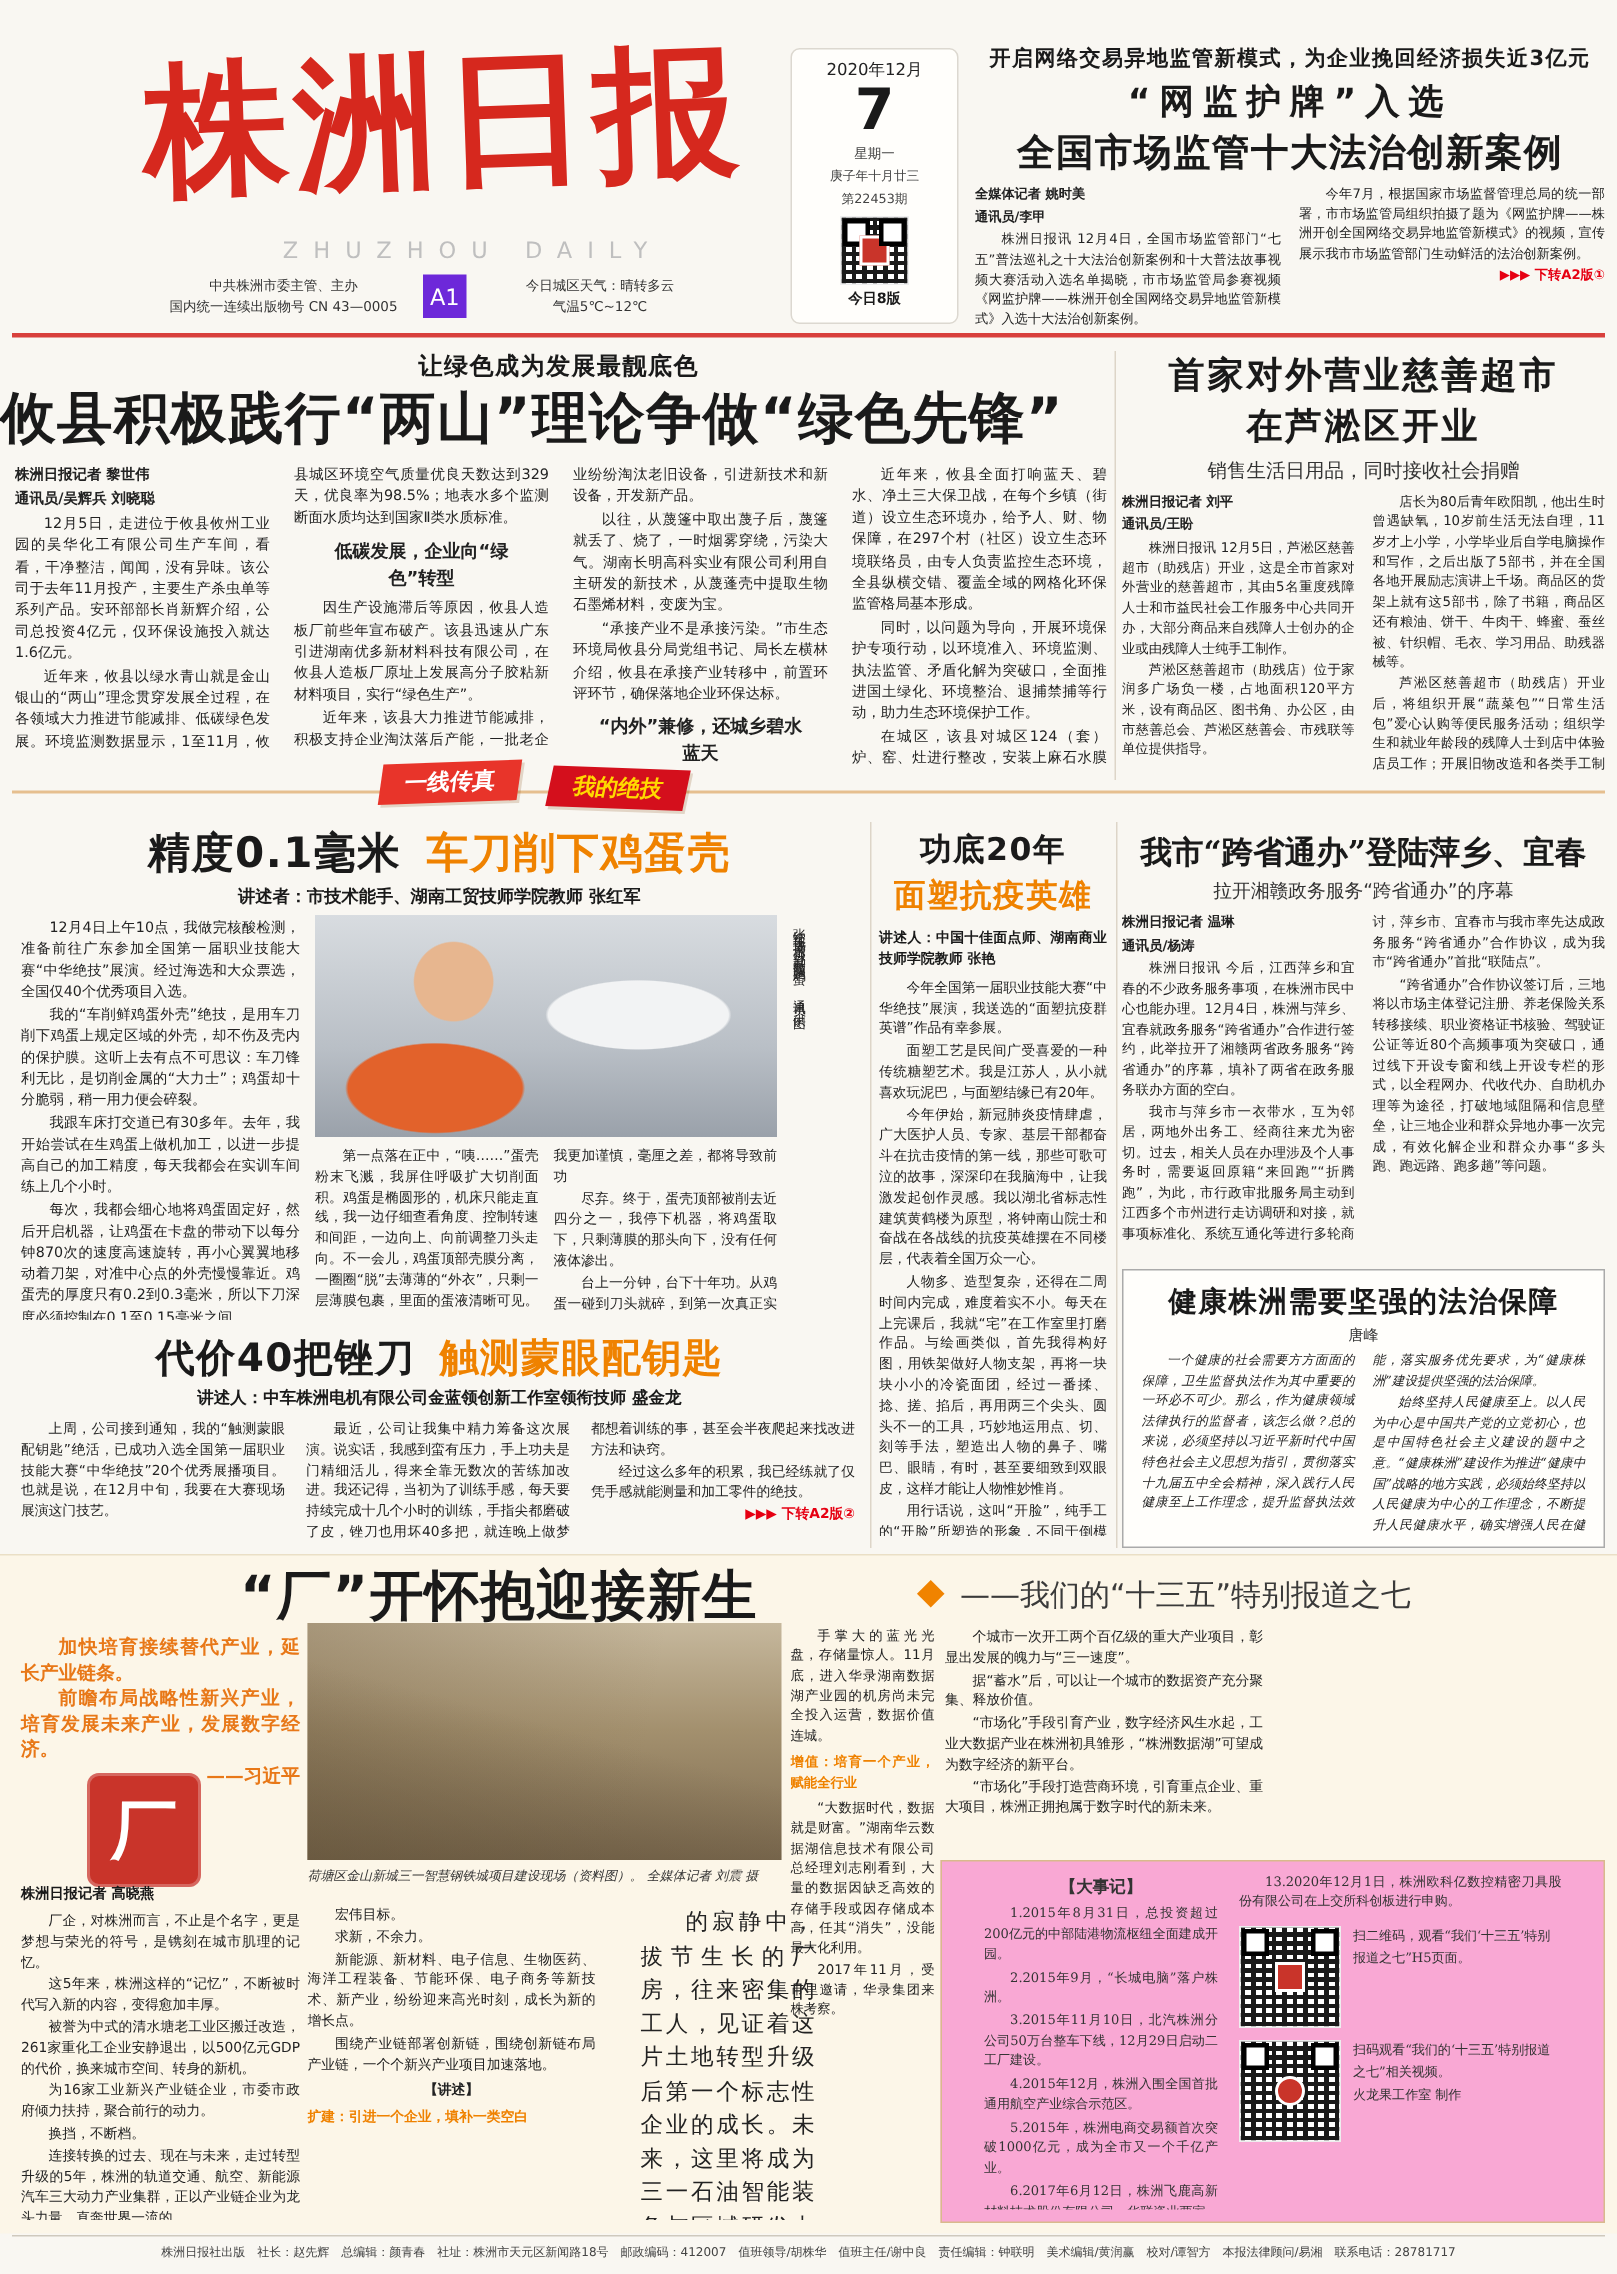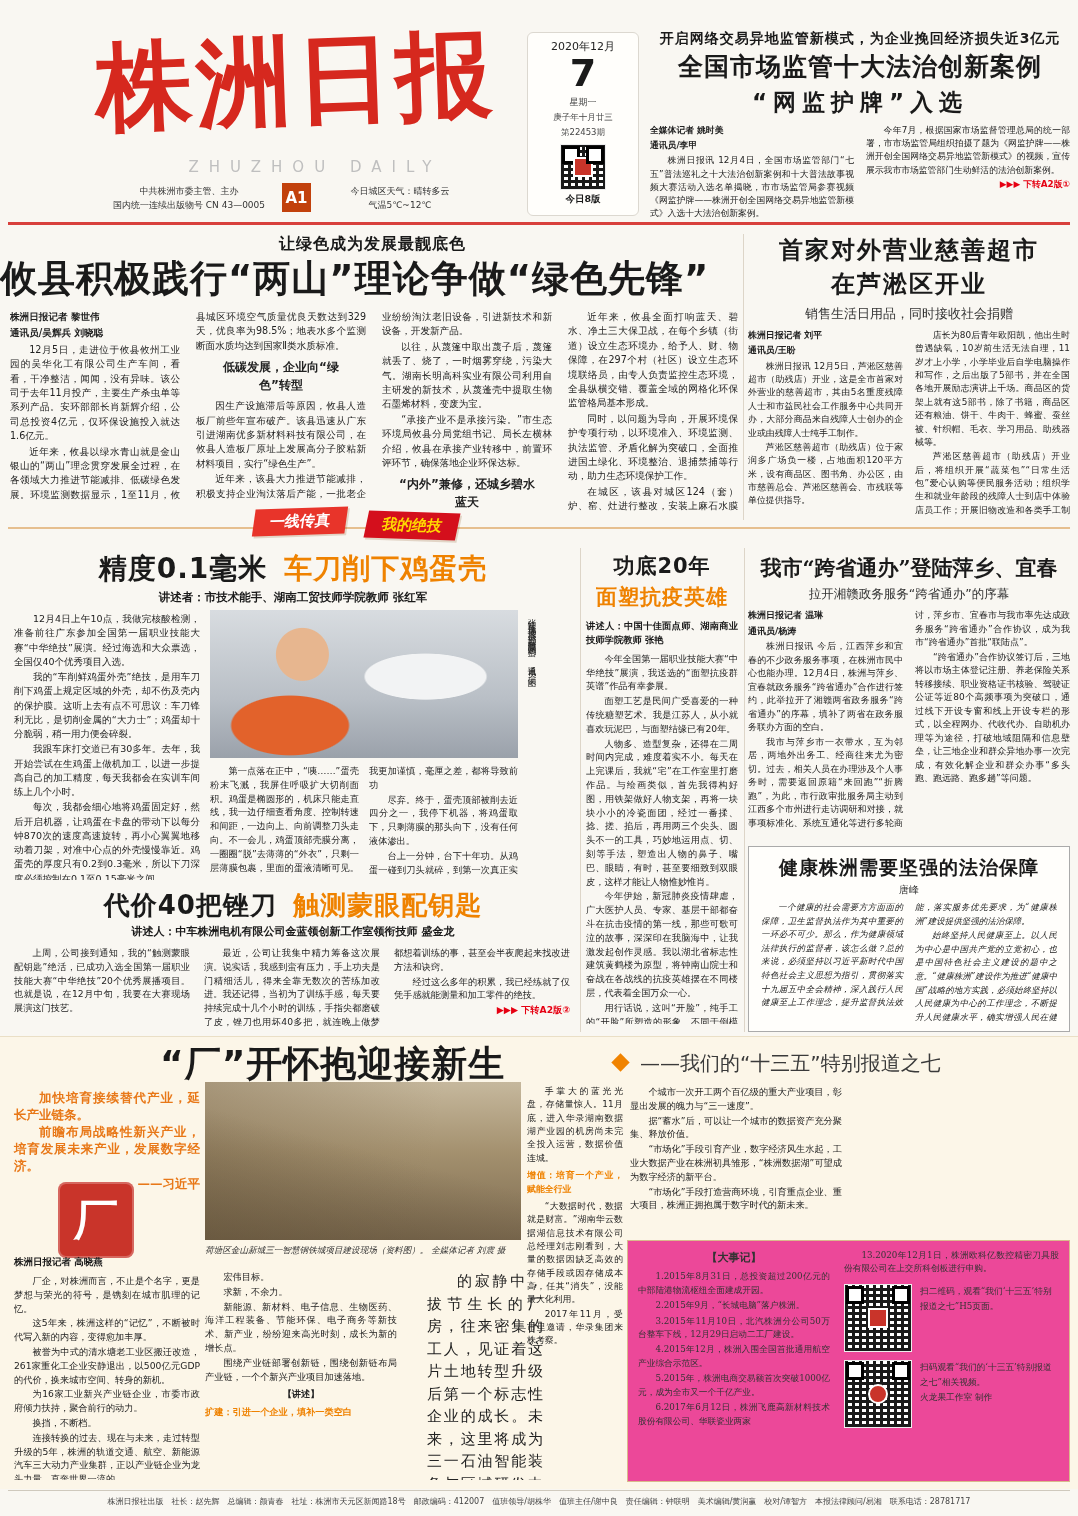--- a/index.html
+++ b/index.html
@@ -37,61 +37,61 @@
      radial-gradient(ellipse at 70% 45%, #f2f3f4 0 60px, transparent 62px),
      linear-gradient(180deg,#d8dce0 0%,#b9bfc6 60%,#9aa1aa 100%);}
   .photo2{background:
      linear-gradient(15deg, rgba(90,75,52,.55), transparent 55%),
      linear-gradient(100deg, rgba(130,110,80,.45), transparent 70%),
      linear-gradient(180deg,#c6b89d 0%,#a3906e 45%,#7c6a50 100%);}
   .vtext{writing-mode:vertical-rl;font-size:8.5px;letter-spacing:2px;color:#222;line-height:1.35;}
   .orange{color:#ef8200;}
   .hl-sans{font-weight:900;letter-spacing:1px;}
   .diamond{width:13px;height:13px;background:#f08300;transform:rotate(45deg);}
-  .evbox{border:1px solid #d9b98c;background:#ec4899;display:flex;box-sizing:border-box;padding:8px 10px;gap:14px;}
+  .evbox{border:1px solid #d9b98c;background:#f9a8d4;display:flex;box-sizing:border-box;padding:8px 28px;gap:14px;}
   .evcol{font-family:"DejaVu Serif","Liberation Serif",serif;font-size:8.7px;line-height:1.55;
          text-align:justify;color:#333;overflow:hidden;}
   .evcol p{margin:0 0 2px 0;text-indent:2em;}
   .evtitle{font-weight:bold;text-align:center;text-indent:0 !important;font-size:11px;margin-bottom:4px !important;}
   .qrrow{display:flex;gap:8px;margin-top:8px;align-items:flex-start;}
   .qrcap{font-family:"DejaVu Serif","Liberation Serif",serif;font-size:8.7px;line-height:1.7;color:#333;}
 </style>
 </head>
 <body>
 
 <div class="page">
 
   <div class="abs serif" style="left:96px;top:18px;width:440px;font-size:96px;font-weight:bold;color:#d6281e;letter-spacing:4px;transform:rotate(-2deg);line-height:1.3;">株洲日报</div>
   <div class="abs" style="left:150px;top:158px;width:330px;text-align:center;letter-spacing:10px;font-size:15px;color:#bfbfbf;">ZHUZHOU DAILY</div>
   <div class="abs" style="left:100px;top:184px;width:178px;font-size:9px;line-height:1.6;text-align:center;color:#333;">
     <div>中共株洲市委主管、主办</div>
     <div>国内统一连续出版物号 CN 43—0005</div>
   </div>
-  <div class="abs" style="left:282px;top:183px;width:29px;height:29px;background:#c2410c;color:#fff;font-size:15px;font-weight:bold;display:flex;align-items:center;justify-content:center;">A1</div>
+  <div class="abs" style="left:282px;top:183px;width:29px;height:29px;background:#6d28d9;color:#fff;font-size:15px;font-weight:normal;display:flex;align-items:center;justify-content:center;">A1</div>
   <div class="abs" style="left:325px;top:184px;width:150px;font-size:9px;line-height:1.6;text-align:center;color:#333;">
     <div>今日城区天气：晴转多云</div>
     <div>气温5℃~12℃</div>
   </div>
 
   <div class="abs" style="left:527px;top:32px;width:112px;height:184px;border:1px solid #dcd8d0;border-radius:6px;background:#fffefb;text-align:center;padding-top:6px;box-sizing:border-box;">
     <div style="font-size:11px;color:#222;">2020年12月</div>
     <div style="font-size:38px;font-weight:bold;line-height:1.05;">7</div>
     <div style="font-size:9px;color:#444;margin-top:2px;">星期一</div>
     <div style="font-size:8.5px;color:#444;margin-top:3px;">庚子年十月廿三</div>
     <div style="font-size:8.5px;color:#444;margin-top:3px;">第22453期</div>
     <div class="qr" style="width:44px;height:44px;margin:5px auto 3px auto;">
         <div class="qrc"></div>
       </div>
     <div style="font-size:9.5px;font-weight:bold;">今日8版</div>
   </div>
 
   <div class="abs" style="left:650px;top:30px;width:420px;height:190px;">
     <div class="hl-sans" style="font-size:14px;font-weight:bold;text-align:center;">开启网络交易异地监管新模式，为企业挽回经济损失近3亿元</div>
+    <div class="hl-sans" style="font-size:23px;text-align:center;margin-top:4px;letter-spacing:6px;">“网监护牌”入选</div>
     <div class="hl-sans" style="font-size:25px;text-align:center;margin-top:2px;">全国市场监管十大法治创新案例</div>
-    <div class="hl-sans" style="font-size:23px;text-align:center;margin-top:4px;letter-spacing:6px;">“网监护牌”入选</div>
     <div class="jbody cols2" style="margin-top:6px;height:98px;font-size:8.8px;">
         <p class="byline">全媒体记者 姚时美</p>
         <p class="byline">通讯员/李甲</p>
         <p>株洲日报讯 12月4日，全国市场监管部门“七五”普法巡礼之十大法治创新案例和十大普法故事视频大赛活动入选名单揭晓，市市场监管局参赛视频《网监护牌——株洲开创全国网络交易异地监管新模式》入选十大法治创新案例。</p>
         <p>今年7月，根据国家市场监督管理总局的统一部署，市市场监管局组织拍摄了题为《网监护牌——株洲开创全国网络交易异地监管新模式》的视频，宣传展示我市市场监管部门生动鲜活的法治创新案例。</p>
         <p class="jump">▶▶▶ 下转A2版①</p>
       </div>
   </div>
 
   <div class="abs" style="left:8px;top:222px;width:1062px;height:2.5px;background:#d8403c;"></div>
@@ -155,22 +155,22 @@
 
   <div class="vr" style="left:580px;top:548px;height:484px;"></div>
 
   <div class="abs" style="left:586px;top:552px;width:152px;height:482px;">
     <div class="hl-sans center" style="font-size:21px;">功底20年</div>
     <div class="hl-sans center orange" style="font-size:21px;margin-top:3px;">面塑抗疫英雄</div>
     <div style="font-size:9.3px;font-weight:bold;line-height:1.5;margin-top:8px;text-align:justify;">讲述人：中国十佳面点师、湖南商业技师学院教师 张艳</div>
     <div class="jbody" style="margin-top:5px;height:372px;font-size:9.2px;">
         <p>今年全国第一届职业技能大赛“中华绝技”展演，我送选的“面塑抗疫群英谱”作品有幸参展。</p>
         <p>面塑工艺是民间广受喜爱的一种传统糖塑艺术。我是江苏人，从小就喜欢玩泥巴，与面塑结缘已有20年。</p>
+        <p>今年伊始，新冠肺炎疫情肆虐，广大医护人员、专家、基层干部都奋斗在抗击疫情的第一线，那些可歌可泣的故事，深深印在我脑海中，让我激发起创作灵感。我以湖北省标志性建筑黄鹤楼为原型，将钟南山院士和奋战在各战线的抗疫英雄摆在不同楼层，代表着全国万众一心。</p>
         <p>人物多、造型复杂，还得在二周时间内完成，难度着实不小。每天在上完课后，我就“宅”在工作室里打磨作品。与绘画类似，首先我得构好图，用铁架做好人物支架，再将一块块小小的冷瓷面团，经过一番揉、捻、搓、掐后，再用两三个尖头、圆头不一的工具，巧妙地运用点、切、刻等手法，塑造出人物的鼻子、嘴巴、眼睛，有时，甚至要细致到双眼皮，这样才能让人物惟妙惟肖。</p>
-        <p>今年伊始，新冠肺炎疫情肆虐，广大医护人员、专家、基层干部都奋斗在抗击疫情的第一线，那些可歌可泣的故事，深深印在我脑海中，让我激发起创作灵感。我以湖北省标志性建筑黄鹤楼为原型，将钟南山院士和奋战在各战线的抗疫英雄摆在不同楼层，代表着全国万众一心。</p>
         <p>用行话说，这叫“开脸”，纯手工的“开脸”所塑造的形象，不同于倒模出的脸，不会“千人一面”，这考验着手艺人的理解和功力。</p>
       </div>
   </div>
 
   <div class="abs center" style="left:8px;top:888px;width:570px;font-size:26px;">
     <span class="hl-sans">代价40把锉刀</span>
     <span class="hl-sans orange" style="margin-left:8px;">触测蒙眼配钥匙</span>
   </div>
   <div class="abs center" style="left:8px;top:924px;width:570px;font-size:11px;font-weight:bold;">讲述人：中车株洲电机有限公司金蓝领创新工作室领衔技师 盛金龙</div>
   <div class="abs jbody cols3" style="left:14px;top:946px;width:556px;height:86px;font-size:9.2px;">

